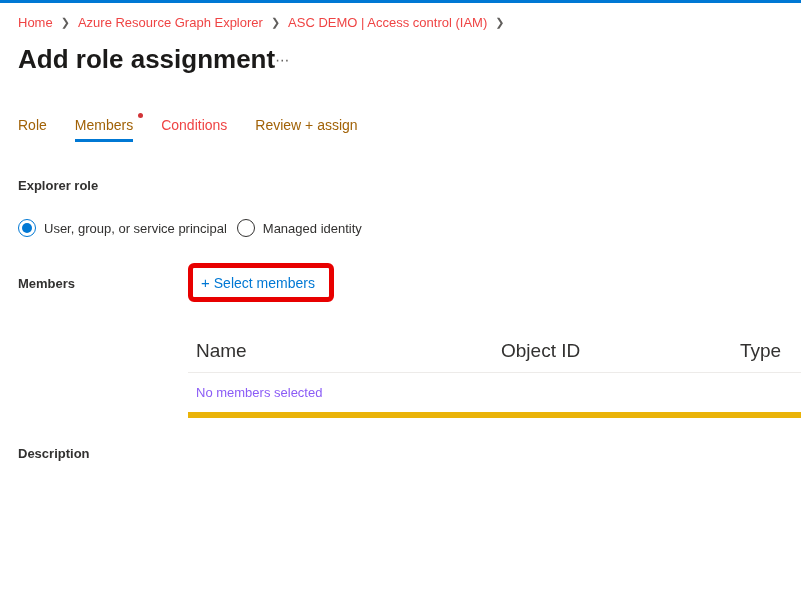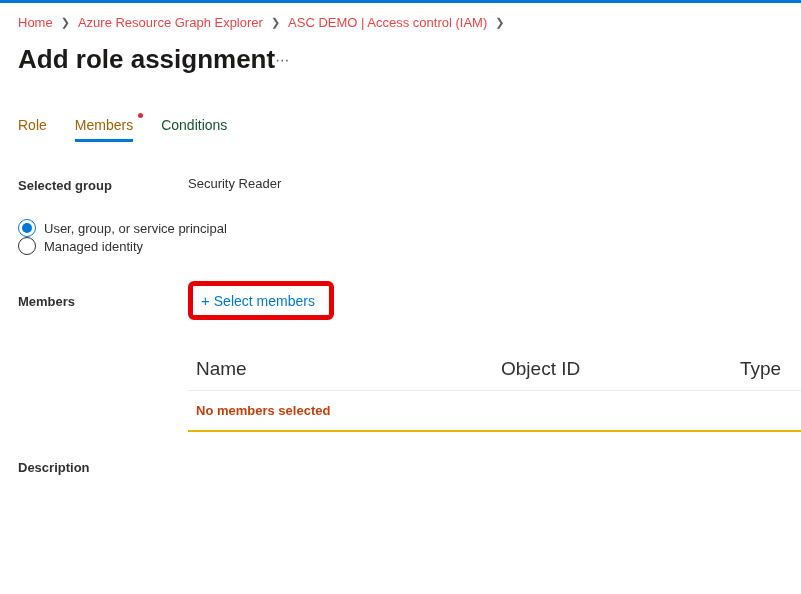--- a/index.html
+++ b/index.html
@@ -21,32 +21,32 @@
       margin-bottom: 14px;
     }
     .breadcrumb a { color: #ef4444; text-decoration: none; cursor: pointer; }
     .breadcrumb .chevron { color: #605e5c; font-size: 11px; }
     .title-row { display: flex; align-items: center; margin-bottom: 42px; }
     h1 { font-size: 26px; font-weight: 600; color: #1b1a19; }
     .more-icon { color: #605e5c; font-size: 14px; letter-spacing: 2px; cursor: pointer; }
     .tabs { display: flex; gap: 28px; border-bottom: none; margin-bottom: 34px; }
     .tab { font-size: 14px; color: #a16207; padding-bottom: 6px; cursor: pointer; position: relative; }
     .tab.active { font-weight: 400; border-bottom: 3px solid #0078d4; }
-    .tab.disabled { color: #14532d; cursor: default; }
+    .tab.disabled { color: #ef4444; cursor: default; }
     .badge-dot {
       position: absolute;
       top: -4px; right: -10px;
       width: 5px; height: 5px;
       background: #d13438;
       border-radius: 50%;
     }
     .form-row { display: flex; margin-bottom: 26px; align-items: flex-start; }
     .form-label { width: 170px; font-weight: 600; font-size: 13px; padding-top: 2px; }
     .form-value { flex: 1; font-size: 13px; }
-    .radio-group { display: flex; flex-direction: column; gap: 0; }
+    .radio-group { display: flex; gap: 10px; }
     .radio-item { display: flex; align-items: center; gap: 8px; cursor: pointer; }
     .radio {
       width: 18px; height: 18px; border-radius: 50%;
       border: 1px solid #323130; display: flex;
       align-items: center; justify-content: center;
     }
     .radio.checked { border-color: #0078d4; }
     .radio.checked::after {
       content: ""; width: 10px; height: 10px;
       border-radius: 50%; background: #0078d4;
@@ -69,24 +69,23 @@
       font-weight: 400;
       font-size: 19px;
       padding: 10px 8px;
       border-bottom: 1px solid #edebe9;
     }
     .col-name { flex: 0 0 305px; }
     .col-object { flex: 0 0 235px; }
     .col-type { flex: 1; text-align: center; padding-right: 8px; }
     .members-empty {
       padding: 12px 8px;
-      color: #c2410c;
-      border-bottom: 2px solid #eab308;
+      color: #8b5cf6;
+      border-bottom: 6px solid #eab308;
       font-size: 13px;
-      font-weight: bold;
     }
     .desc-row { display: flex; margin-top: 26px; align-items: flex-start; flex-direction: column; }
     .desc-input {
       flex: 1;
       border: 1px solid #605e5c;
       min-height: 78px;
       padding: 8px 10px;
       font-family: inherit;
       font-size: 13px;
       resize: none;
@@ -111,25 +110,25 @@
   <span class="more-icon">⋯</span>
 </div>
 
 <div class="tabs">
   <div class="tab">Role</div>
   <div class="tab active">
     <span>Members</span>
     <span class="badge-dot"></span>
   </div>
   <div class="tab disabled">Conditions</div>
+  <div class="tab">Review + assign</div>
 </div>
 
 <div class="form-row">
-  <div class="form-label">Selected group</div>
-  <div class="form-value">Security Reader</div>
+  <div class="form-label">Explorer role</div>
 </div>
 
 <div class="form-row">
   <div class="form-value radio-group">
     <div class="radio-item">
       <span class="radio checked"></span>
       <span>User, group, or service principal</span>
     </div>
     <div class="radio-item">
       <span class="radio"></span>

